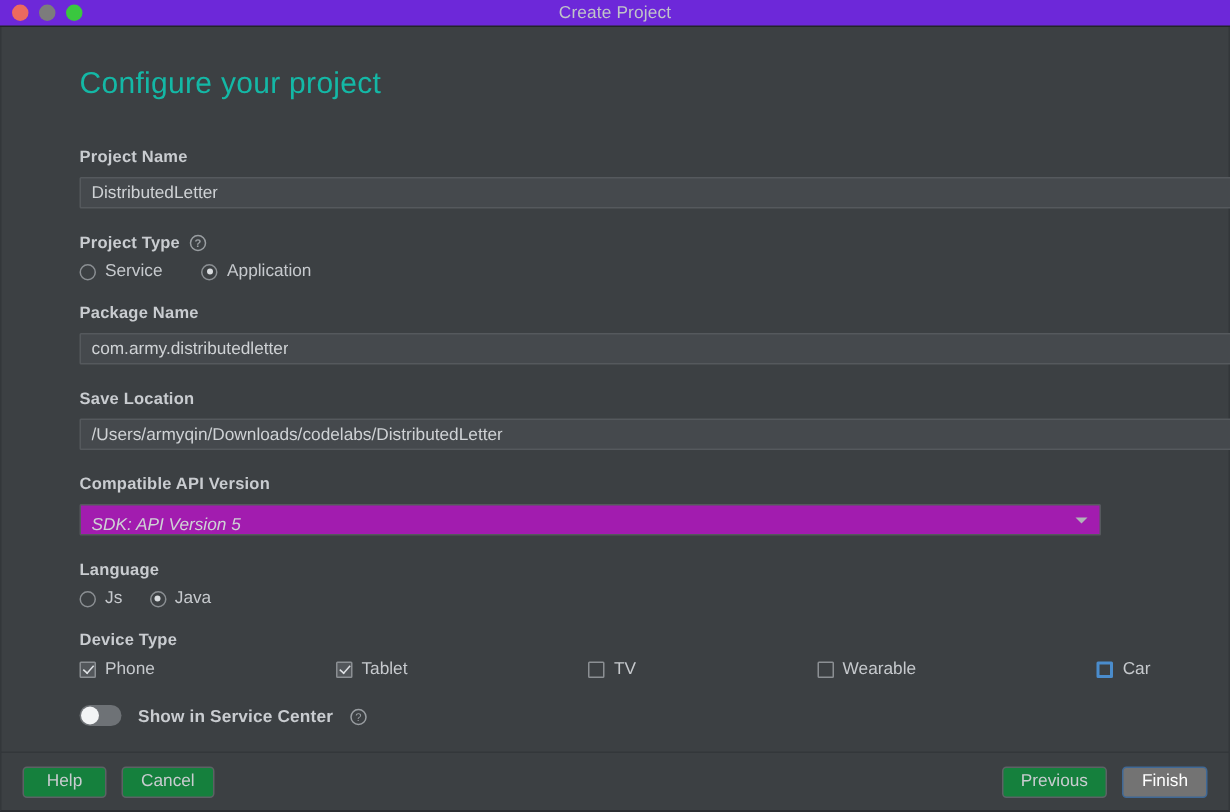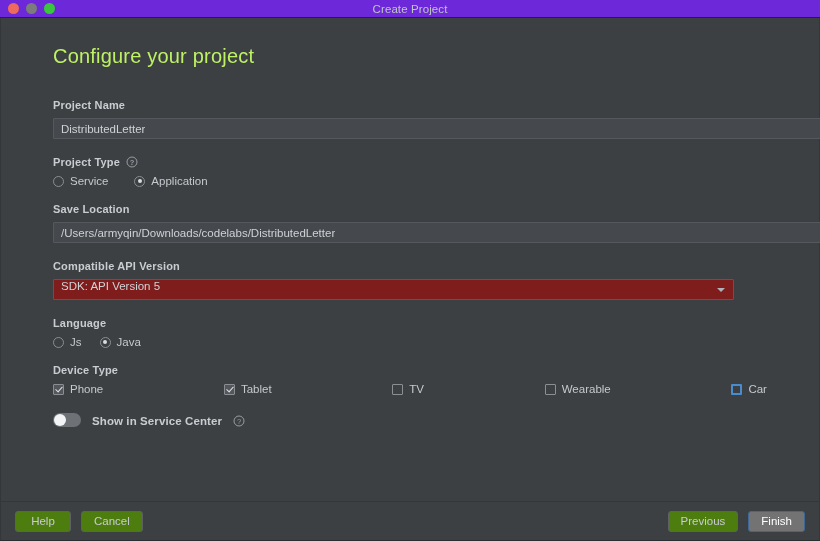--- a/index.html
+++ b/index.html
@@ -64,21 +64,21 @@
     padding: 0;
   }
   #inner {
     padding: 27px 52px 0 52px;
   }
 
   h1#page-title {
     margin: 0 0 31px 0;
     font-size: 20px;
     font-weight: 400;
-    color: #bef264;
+    color: #14b8a6;
     letter-spacing: .2px;
   }
 
   .field-label {
     font-size: 11px;
     font-weight: bold;
     color: #c9ccd0;
     letter-spacing: .15px;
     margin-bottom: 7px;
     display: flex;
@@ -152,31 +152,32 @@
     width: 4px; height: 4px;
     margin: -2px 0 0 -2px;
     border-radius: 50%;
     background: #d9dcdf;
   }
 
   
   .combo {
     position: relative;
     height: 21px;
-    background: #7f1d1d;
+    background: #a21caf;
     border: 1px solid #55595d;
     box-sizing: border-box;
     display: flex;
-    align-items: flex-start;
+    align-items: flex-end;
     padding: 0 7px;
     font-size: 11.5px;
     color: #cfd2d5;
     width: 681px;
     border-radius: 1px;
     margin-bottom: 17px;
+    font-style: italic;
   }
   .combo .arrow {
     position: absolute;
     right: 8px;
     top: 50%;
     transform: translateY(-50%);
     width: 0; height: 0;
     border-left: 4px solid transparent;
     border-right: 4px solid transparent;
     border-top: 4px solid #b0b4b8;
@@ -275,21 +276,21 @@
     border-bottom: 1px solid #2b2e31;
     box-sizing: border-box;
     display: flex;
     align-items: center;
     padding: 0 14px;
   }
   .btn {
     height: 21px;
     min-width: 56px;
     padding: 0 12px;
-    background: #4d7c0f;
+    background: #15803d;
     border: 1px solid #5d6165;
     border-radius: 3px;
     color: #c9ccd0;
     font-size: 11.5px;
     font-family: "Liberation Sans", sans-serif;
     display: inline-flex;
     align-items: center;
     justify-content: center;
     box-sizing: border-box;
   }
@@ -342,20 +343,26 @@
             <span class="radio"></span>
             <span>Service</span>
           </label>
           <label class="radio-item">
             <span class="radio checked"></span>
             <span>Application</span>
           </label>
         </div>
       </div>
 
+      <div class="input-wrap">
+        <div class="field-label">Package Name</div>
+        <div class="text-input">
+          <span class="val" title="Enter package name">com.army.distributedletter</span>
+        </div>
+      </div>
 
       <div class="input-wrap">
         <div class="field-label">Save Location</div>
         <div class="text-input">
           <span class="val" title="Choose a directory">/Users/armyqin/Downloads/codelabs/DistributedLetter</span>
           <span class="folder-btn">
             <svg width="14" height="12" viewBox="0 0 14 12">
               <path d="M1 2.5h4.2l1.1 1.3H13v6.4H1z" fill="#9ca0a4"></path>
               <path d="M1 4.4h12v5.8H1z" fill="#8b8f93"></path>
             </svg>

